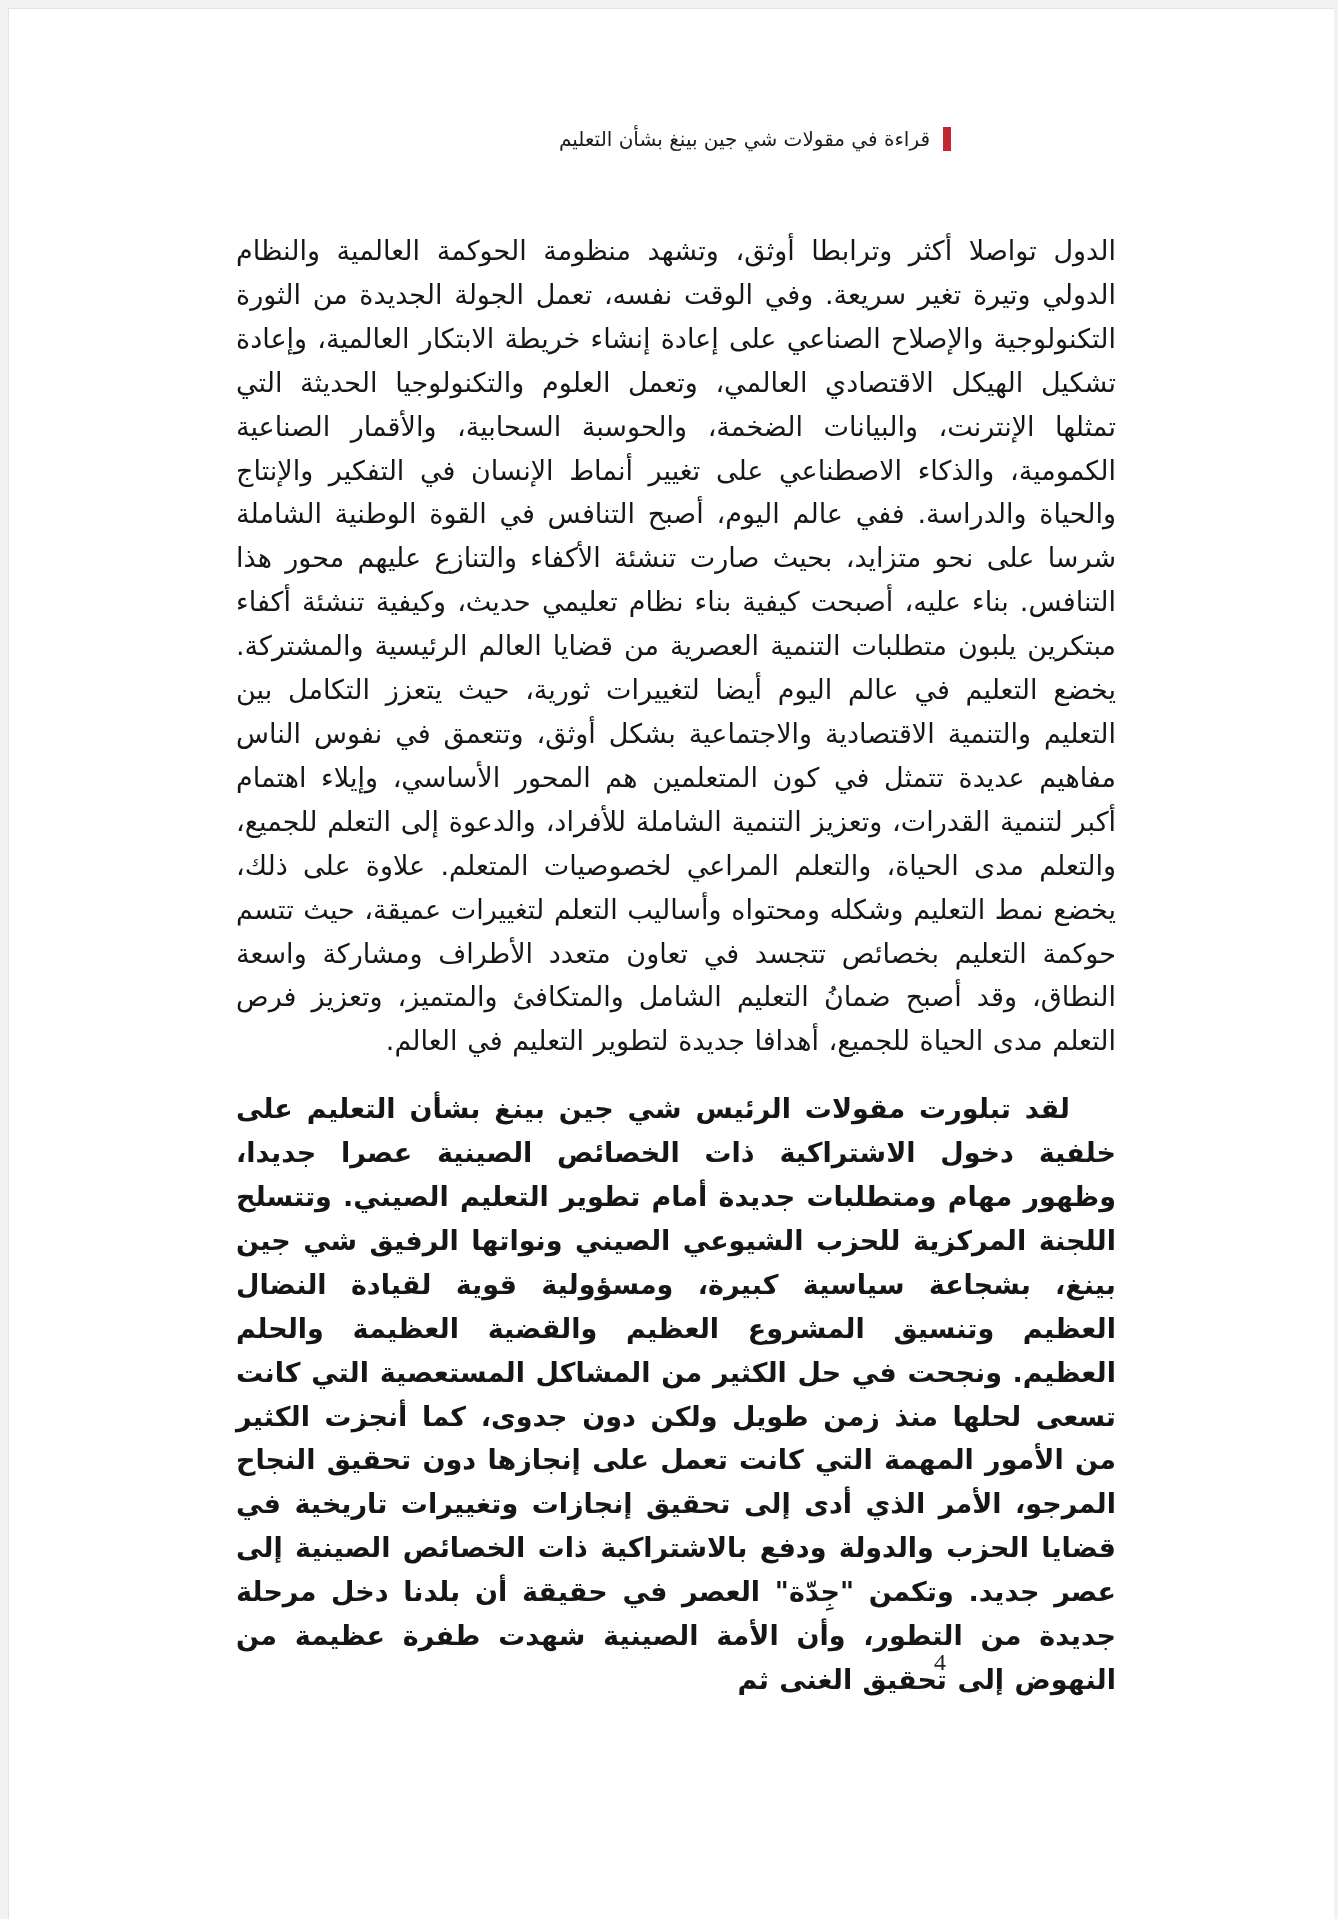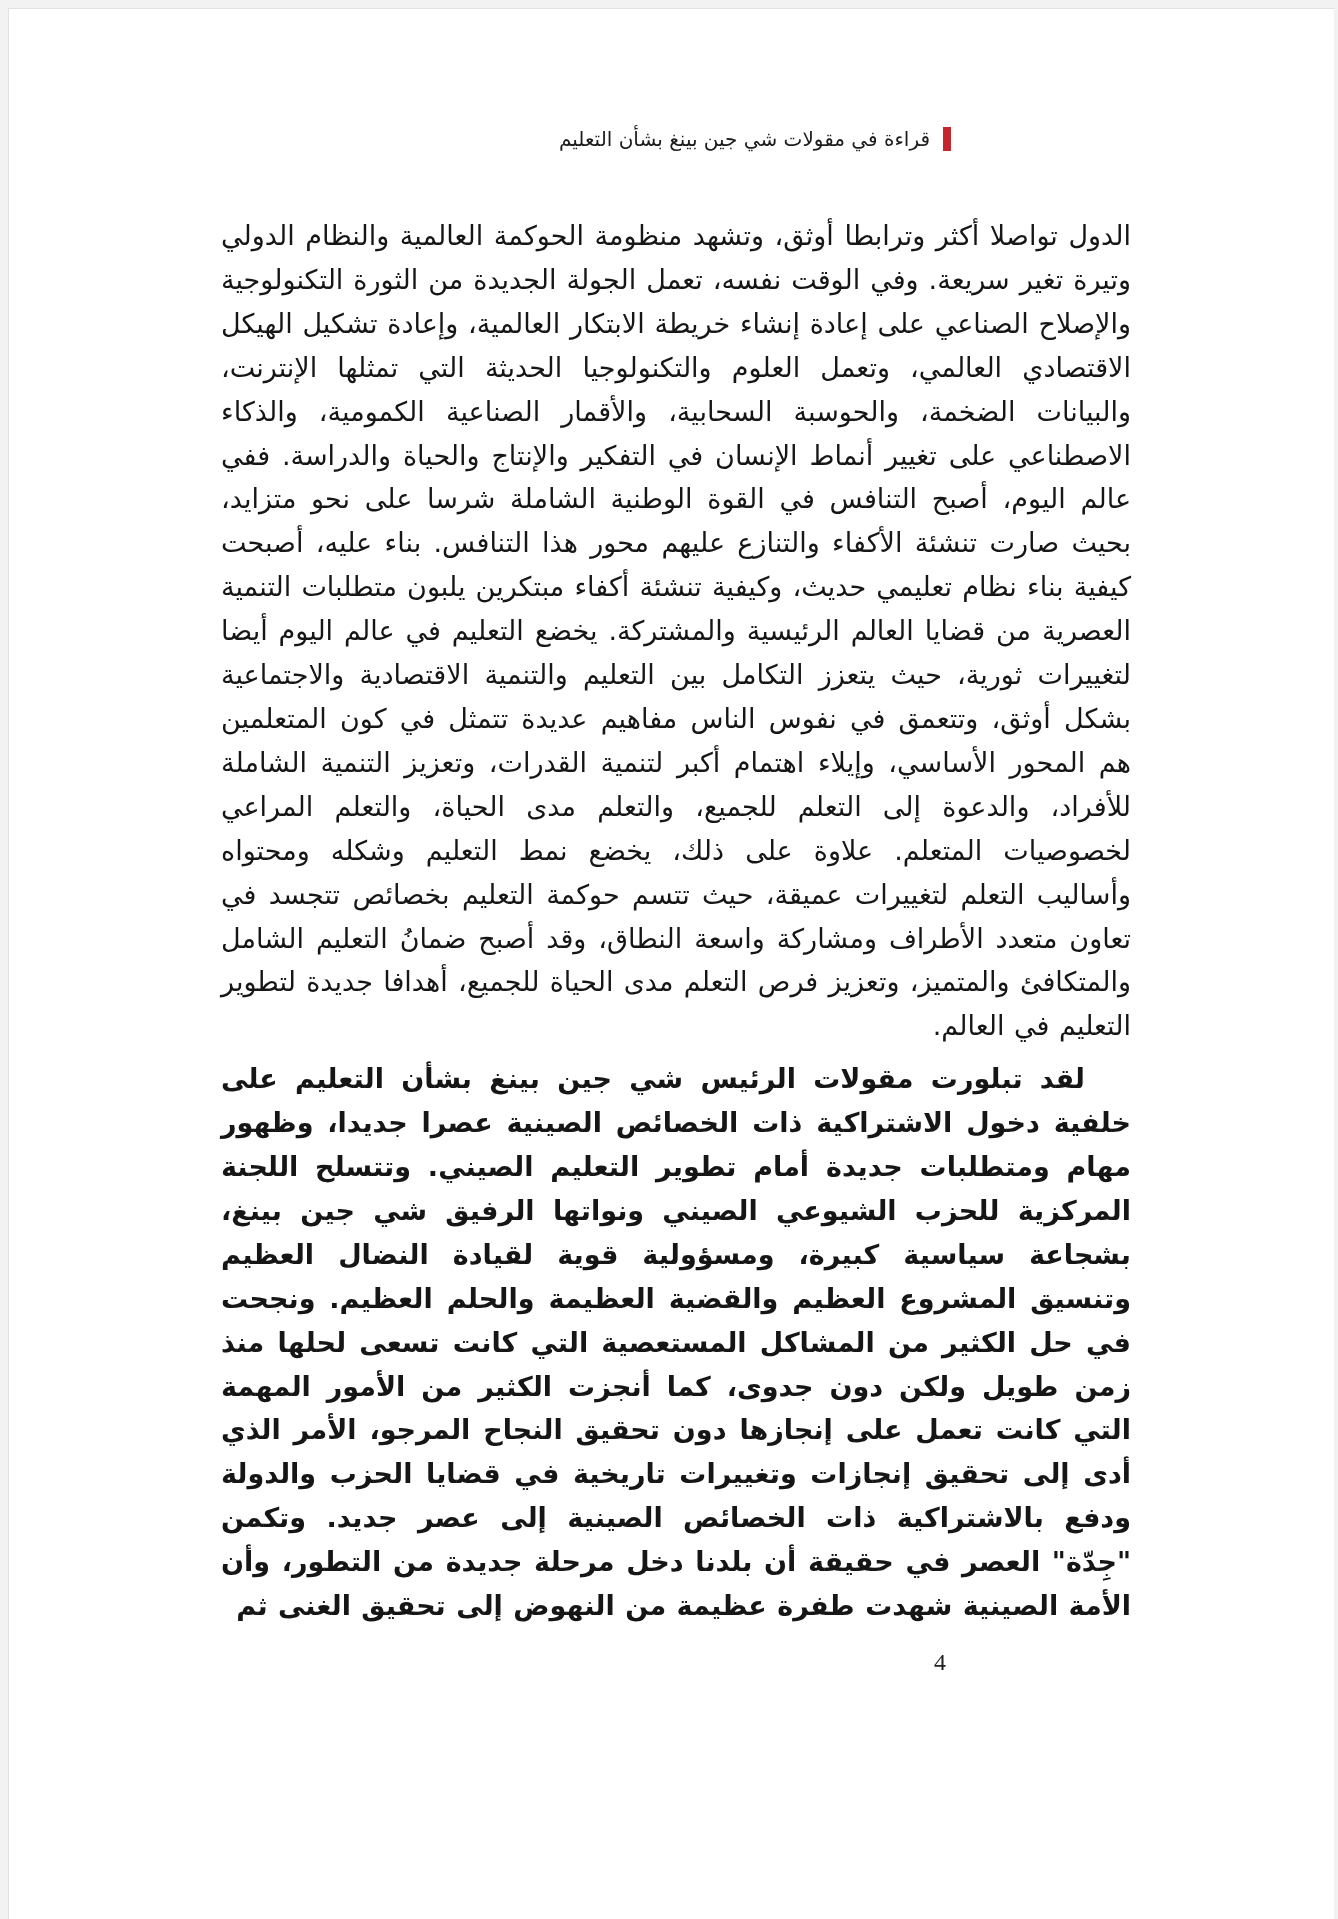--- a/index.html
+++ b/index.html
@@ -42,21 +42,21 @@
     top: 196px;
     right: 205px;
     width: 928px;
     direction: rtl;
     unicode-bidi: embed;
     text-align: justify;
     font-size: 27px;
     line-height: 43.9px;
     word-spacing: 1px;
   }
-  .para { margin: 1px; }
+  .para { margin: 16px; }
   .para.indent { text-indent: 46px; font-weight: bold; }
   .page-number {
     position: absolute;
     top: 1636px;
     left: 921px;
     font-family: "Liberation Serif", "DejaVu Serif", serif;
     font-size: 24px;
     color: #222222;
   }
 </style>

